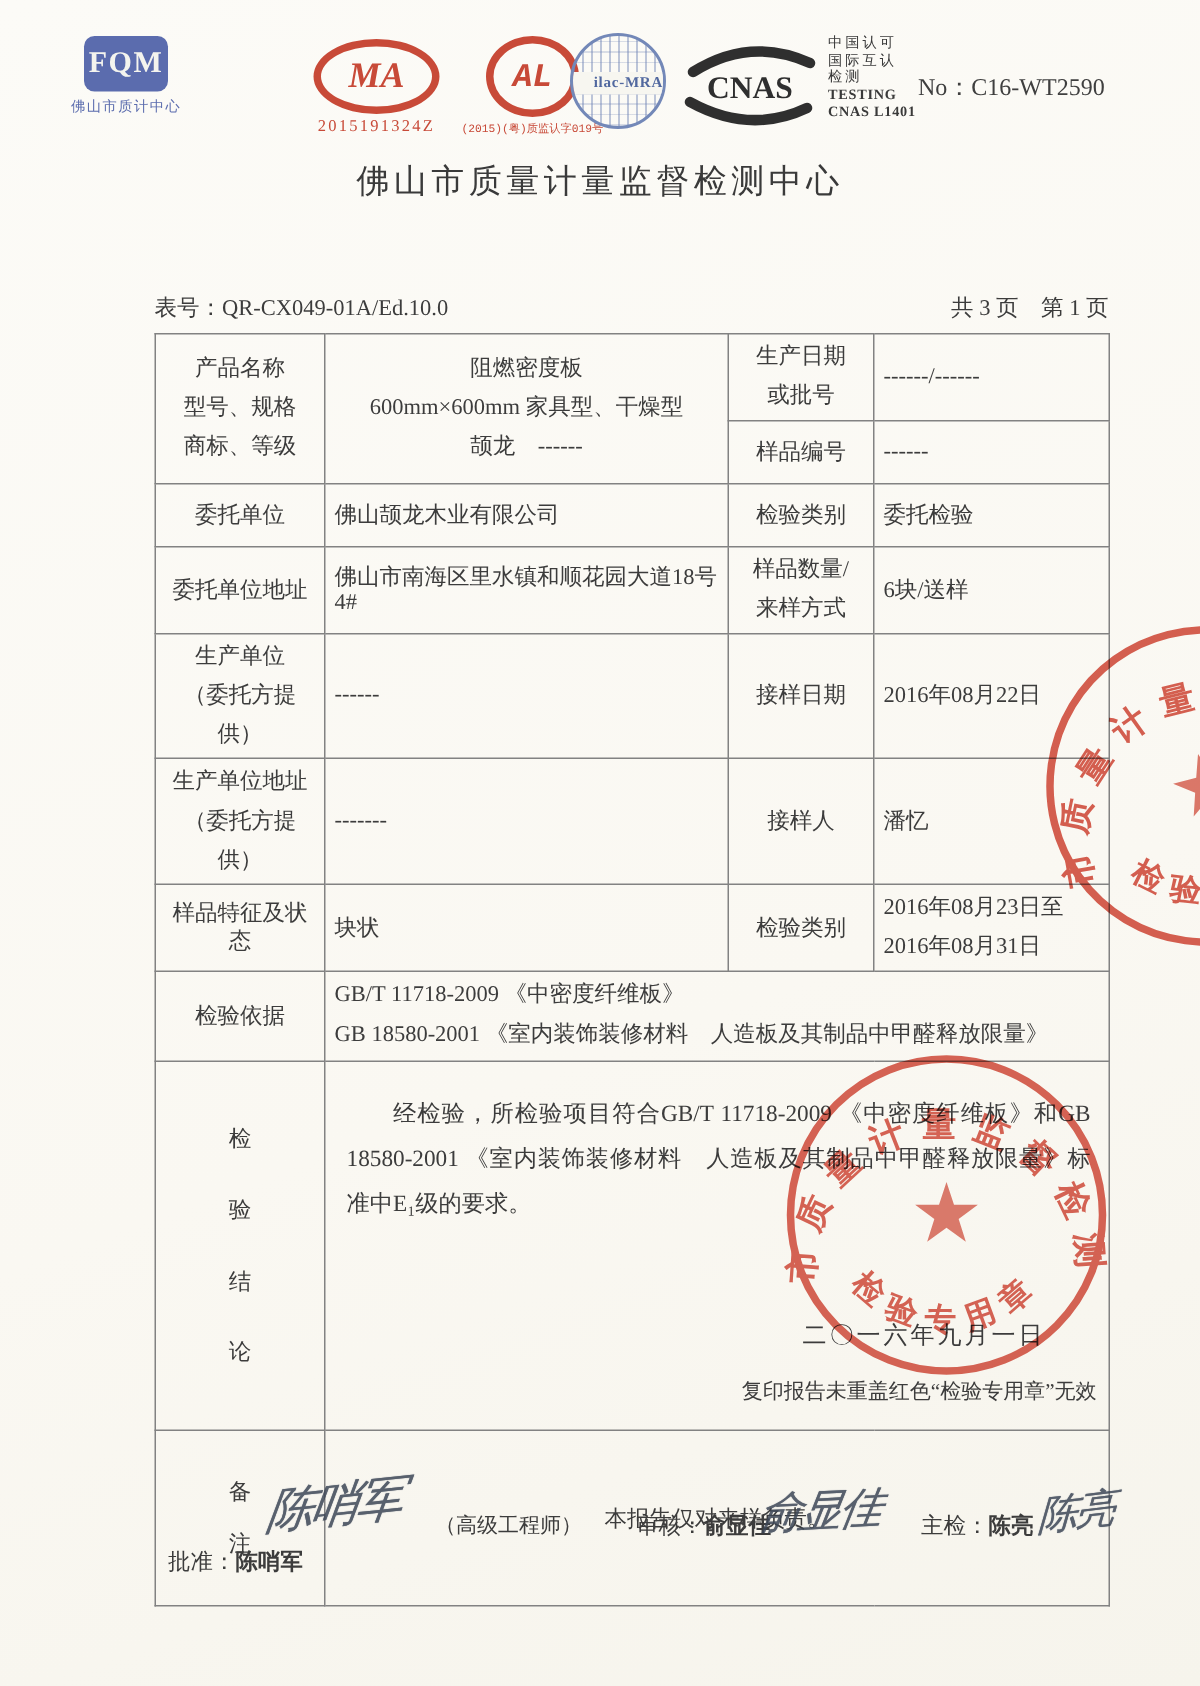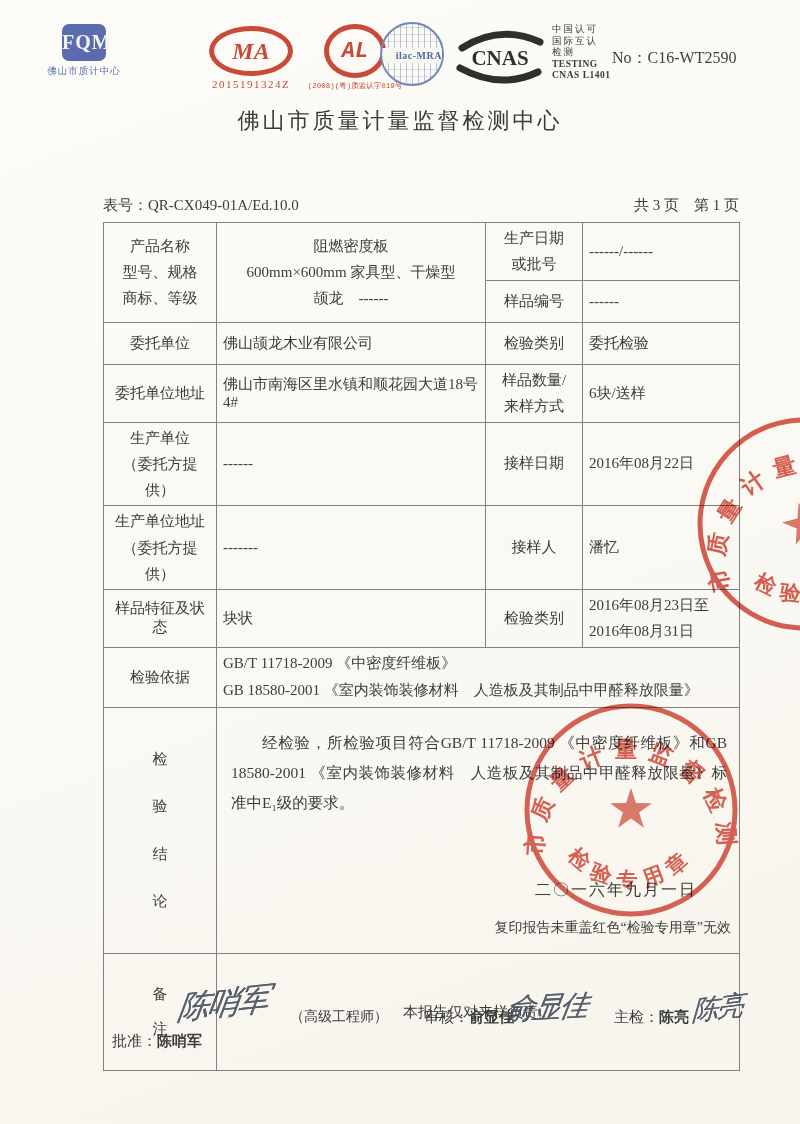--- a/index.html
+++ b/index.html
@@ -5,21 +5,21 @@
   * { margin:0; padding:0; box-sizing:border-box; }
   html,body { background:#e8e7e2; }
   .page {
     position:relative; width:800px; height:1124px; margin:0 auto;
     background:linear-gradient(160deg,#fcfbf7 0%,#faf8f2 60%,#f6f4ec 100%);
     overflow:hidden; font-family:"Liberation Serif","DejaVu Serif",serif;
     color:#3b3b3b;
   }
   
   .fqm { position:absolute; left:38px; top:24px; width:92px; text-align:center; }
-  .fqm-box { display:inline-block; width:44px; height:37px; line-height:37px;
+  .fqm-box { display:inline-block; width:56px; height:37px; line-height:37px;
     background:#5b6cae; border-radius:7px; color:#f4f4ee; font-size:20px;
     font-weight:bold; letter-spacing:1px; }
   .fqm-cap { margin-top:4px; font-size:9.5px; color:#5b6cae; letter-spacing:1px; }
 
   .cma { position:absolute; left:196px; top:26px; width:110px; text-align:center; }
   .cma-oval { display:flex; align-items:center; justify-content:center; margin:0 auto;
     width:84px; height:50px; border:5px solid #c84a38; border-radius:50%;
     color:#c84a38; font-weight:bold; font-size:24px; font-style:italic; letter-spacing:0; }
   .cma-no { margin-top:2px; font-size:11px; color:#c84a38; letter-spacing:1.5px; }
 
@@ -106,21 +106,21 @@
     <div class="fqm-cap">佛山市质计中心</div>
   </div>
 
   <div class="cma">
     <div class="cma-oval">MA</div>
     <div class="cma-no">2015191324Z</div>
   </div>
 
   <div class="cal">
     <div class="cal-oval">AL</div>
-    <div class="cal-no">(2008)(粤)质监认字019号</div>
+    <div class="cal-no">(2015)(粤)质监认字019号</div>
   </div>
 
   <div class="ilac">
     <div class="ilac-band">ilac-MRA</div>
   </div>
 
   <svg class="cnas" width="96" height="56">
     <path d="M10,20 Q48,-4 88,14" stroke="#2f2f2f" stroke-width="7" fill="none" stroke-linecap="round"></path>
     <text x="48" y="37" text-anchor="middle" font-size="21" font-weight="bold" fill="#2f2f2f" font-family="Liberation Serif, serif">CNAS</text>
     <path d="M8,40 Q48,62 86,44" stroke="#2f2f2f" stroke-width="7" fill="none" stroke-linecap="round"></path>

